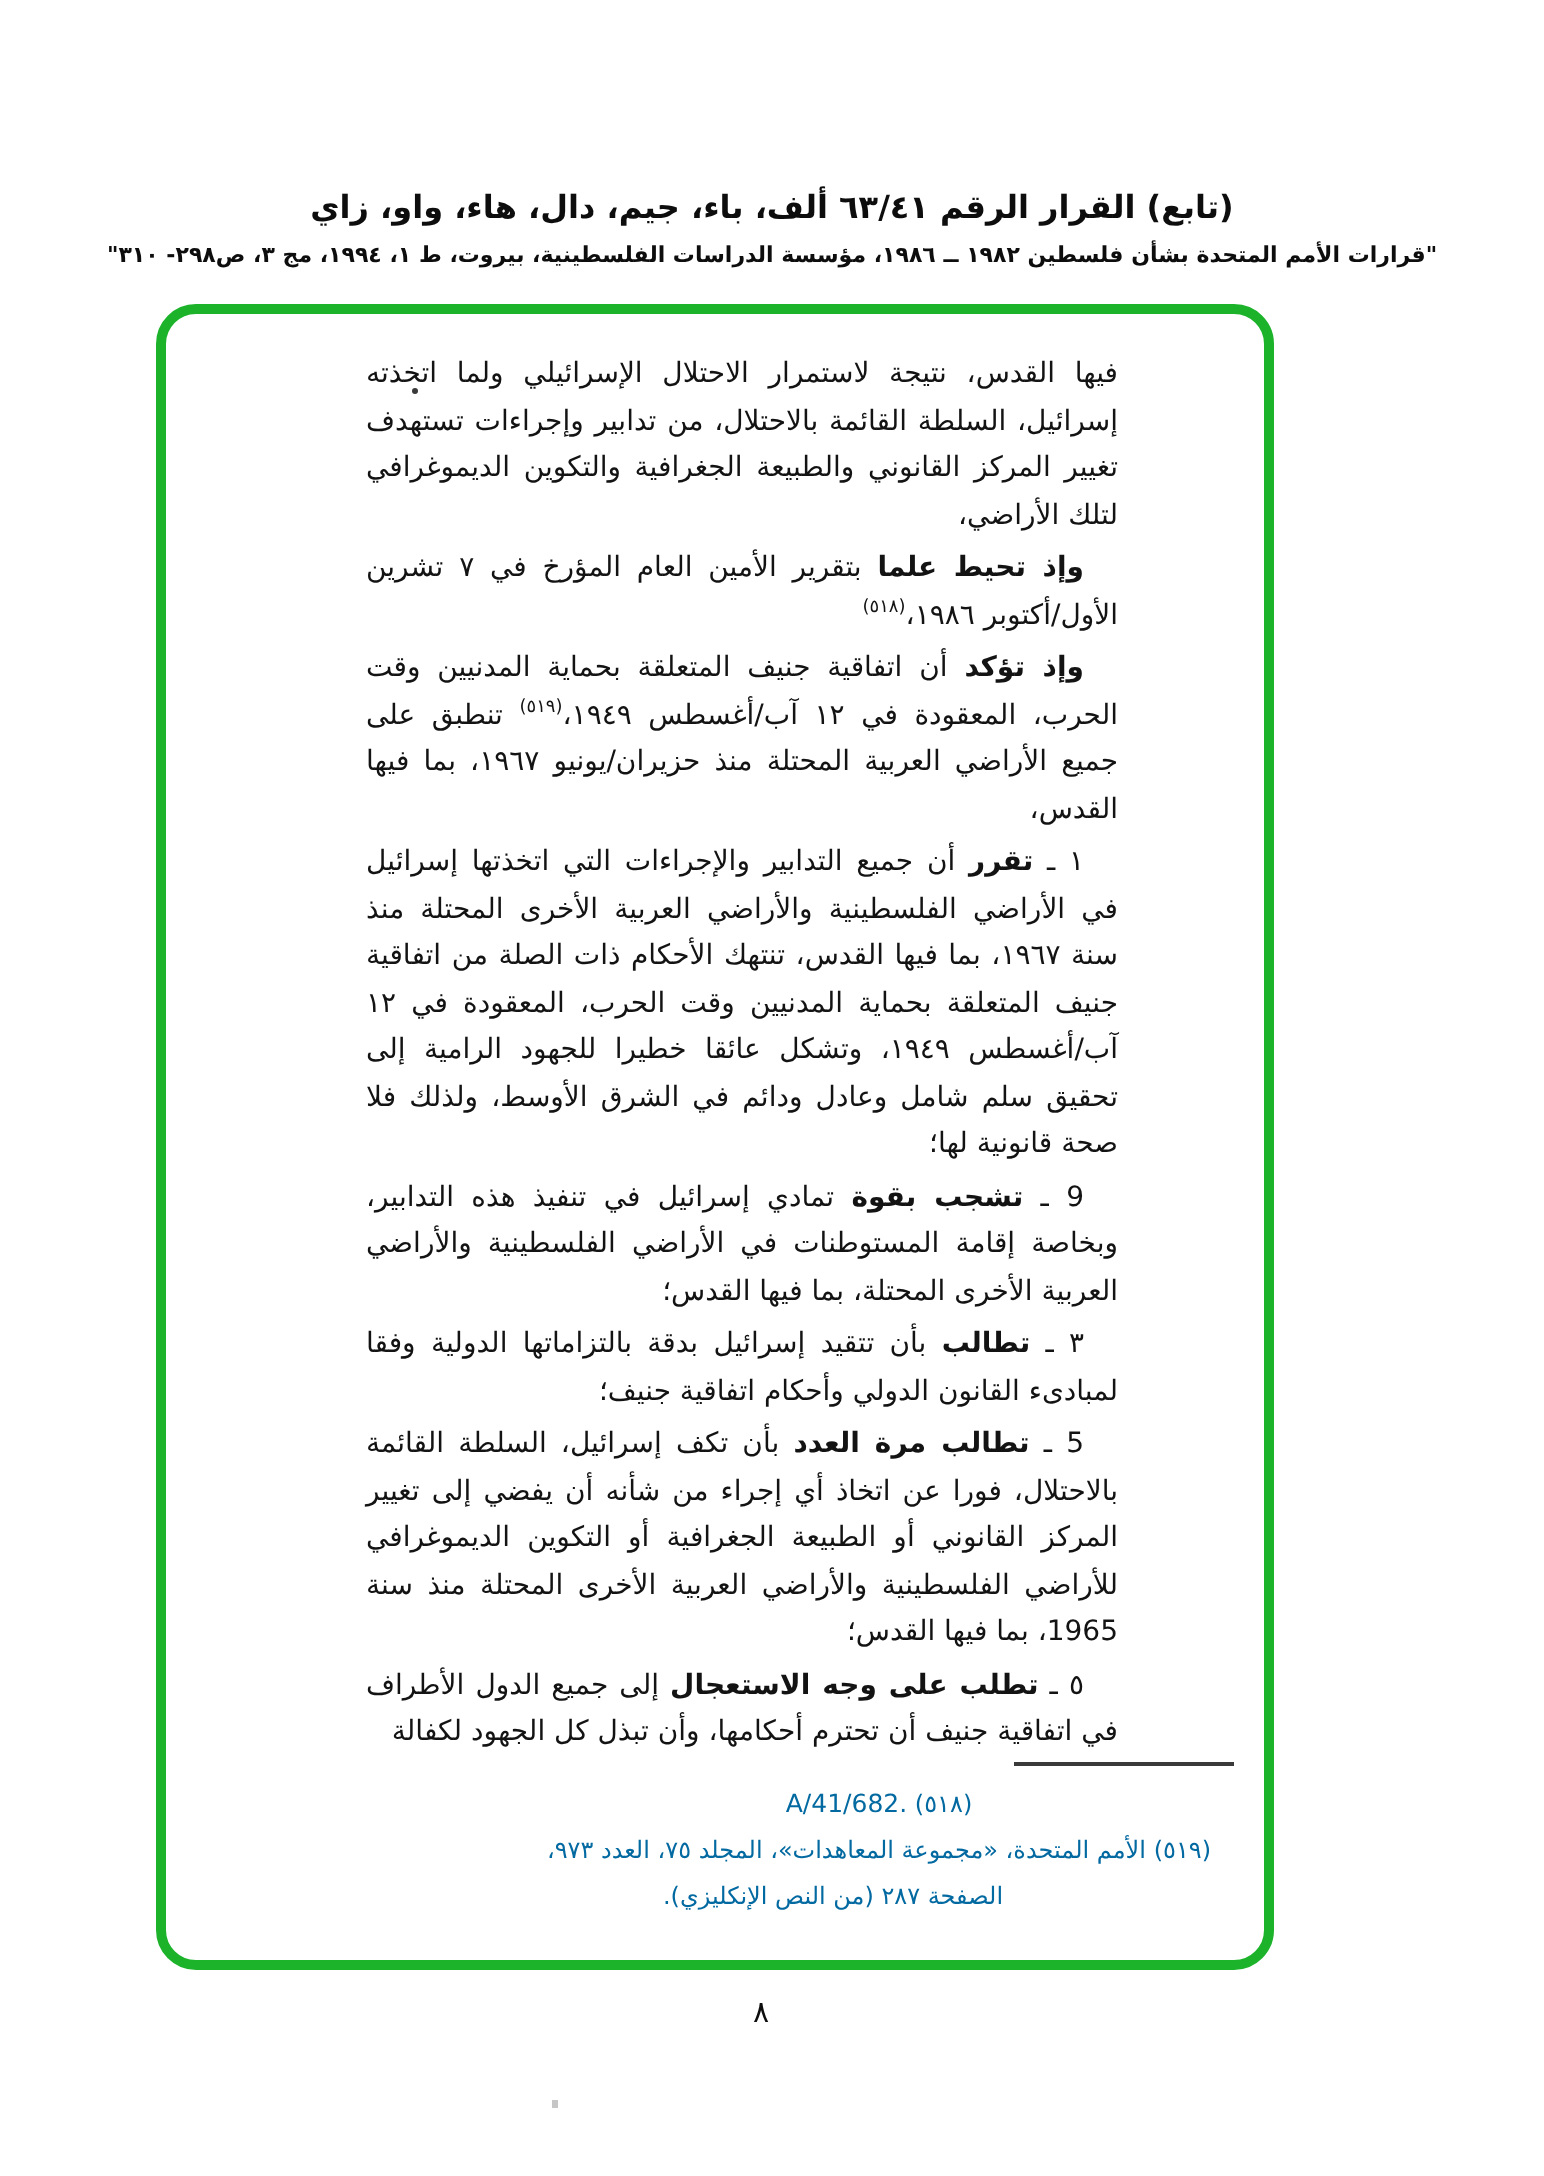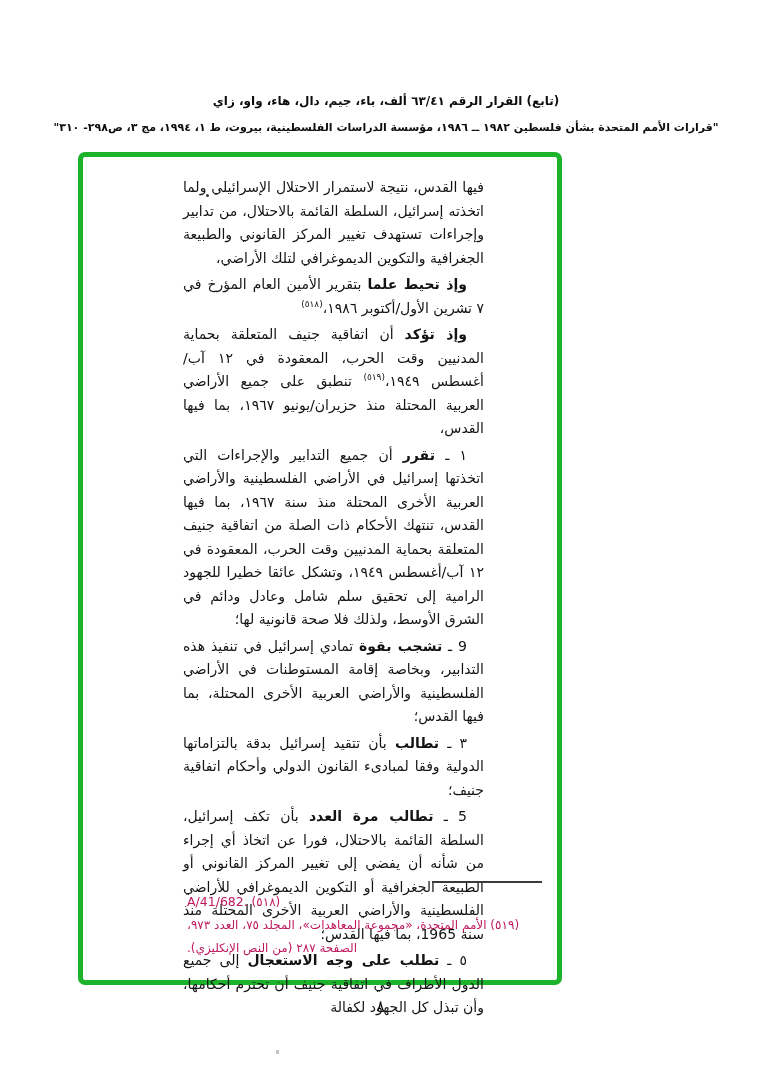--- a/index.html
+++ b/index.html
@@ -4,30 +4,30 @@
 <style>
   * { margin:0; padding:0; box-sizing:border-box; }
   html,body { background:#ffffff; }
   body {
     width:772px; height:1088px; position:relative; overflow:hidden;
     font-family:"DejaVu Sans", sans-serif; color:#131313;
   }
   .hdr1 {
     position:absolute; top:94px; left:0; width:772px;
     direction:rtl; text-align:center;
-    font-size:12px; font-weight:bold; color:#0d0d0d; white-space:nowrap;
+    font-size:16px; font-weight:bold; color:#0d0d0d; white-space:nowrap;
   }
   .hdr2 {
     position:absolute; top:121px; left:0; width:772px;
     direction:rtl; text-align:center;
     font-size:11px; font-weight:bold; color:#0d0d0d; white-space:nowrap;
   }
   .frame {
-    position:absolute; left:78px; top:152px; width:484px; height:833px;
-    border:5px solid #1cb32b; border-radius:7px; background:#ffffff;
+    position:absolute; left:78px; top:152px; width:559px; height:833px;
+    border:5px solid #1cb32b; border-radius:20px; background:#ffffff;
   }
   .bodytext {
     position:absolute; top:19px; left:100px; right:73px;
     direction:rtl;
   }
   p.para {
     font-size:14px; line-height:23.5px; text-align:justify;
     text-indent:17px; margin:0 0 3px 0; color:#131313;
   }
   p.para.no-indent { text-indent:0; }
@@ -36,21 +36,21 @@
   .fnarea {
     position:absolute; top:724px; left:100px; right:15px;
     direction:rtl;
   }
   .fnrule {
     width:110px; height:2px; background:#3a3a3a;
     margin:0 0 7px auto; margin-right:0;
   }
   .footnotes {
     width:355px; margin-right:0; margin-left:auto; margin-right:0;
-    font-size:12px; line-height:23px; text-align:left; color:#be185d;
+    font-size:12px; line-height:23px; text-align:center; color:#0369a1;
     direction:rtl;
   }
   
   .footnote { padding-right:46px; text-indent:-46px; }
   .latin { direction:ltr; unicode-bidi:isolate; font-size:12.5px; }
   .pagenum {
     position:absolute; top:997px; left:78px; width:605px;
     text-align:center; font-size:15px; color:#0d0d0d;
   }
   .speck-a {

